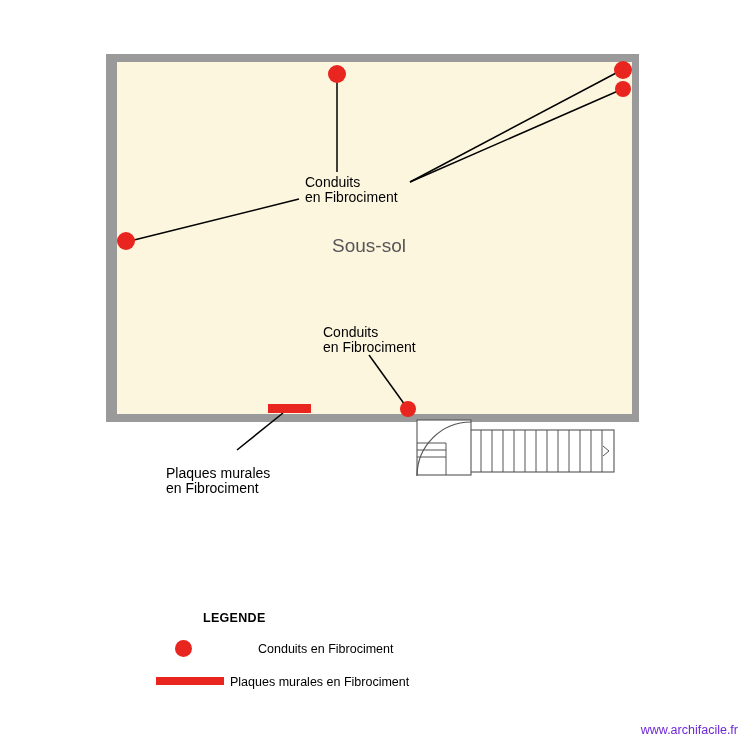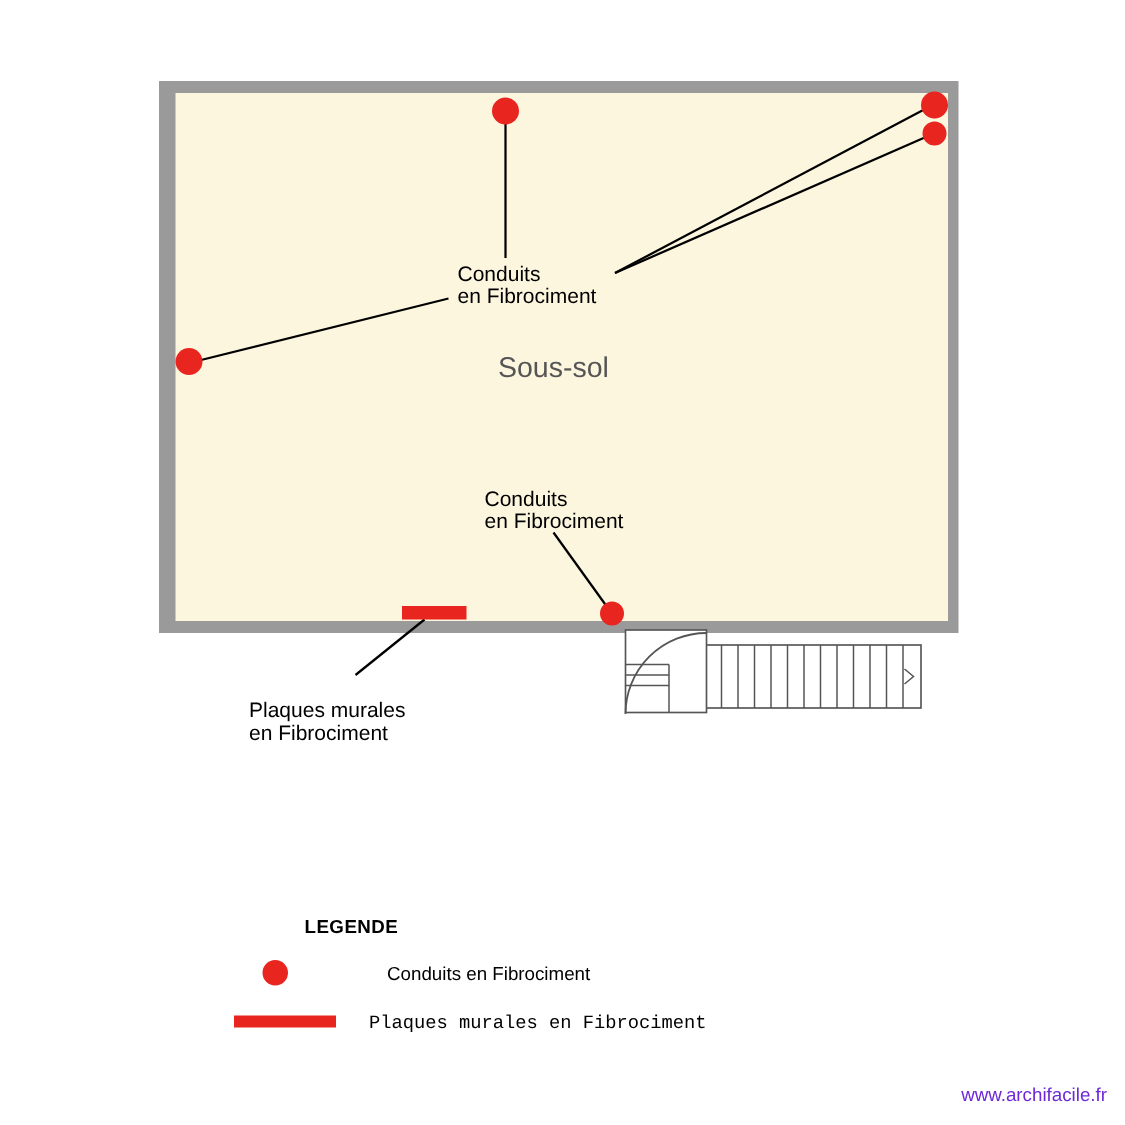--- a/index.html
+++ b/index.html
@@ -153,16 +153,16 @@
     <div>Plaques murales</div>
     <div>en Fibrociment</div>
   </div>
 
   <div class="legend-title">LEGENDE</div>
 
   <div class="legend-dot" style="left:175px; top:640px;"></div>
   <div class="legend-text" style="left:258px; top:642px;">Conduits en Fibrociment</div>
 
   <div class="legend-bar" style="left:156px; top:677px;"></div>
-  <div class="legend-text" style="left:246px; top:675px;font-family:Liberation Mono, monospace;">Plaques murales en Fibrociment</div>
+  <div class="legend-text" style="left:230px; top:675px;">Plaques murales en Fibrociment</div>
 
   <div class="footer">www.archifacile.fr</div>
 </div>
 
 </body></html>

